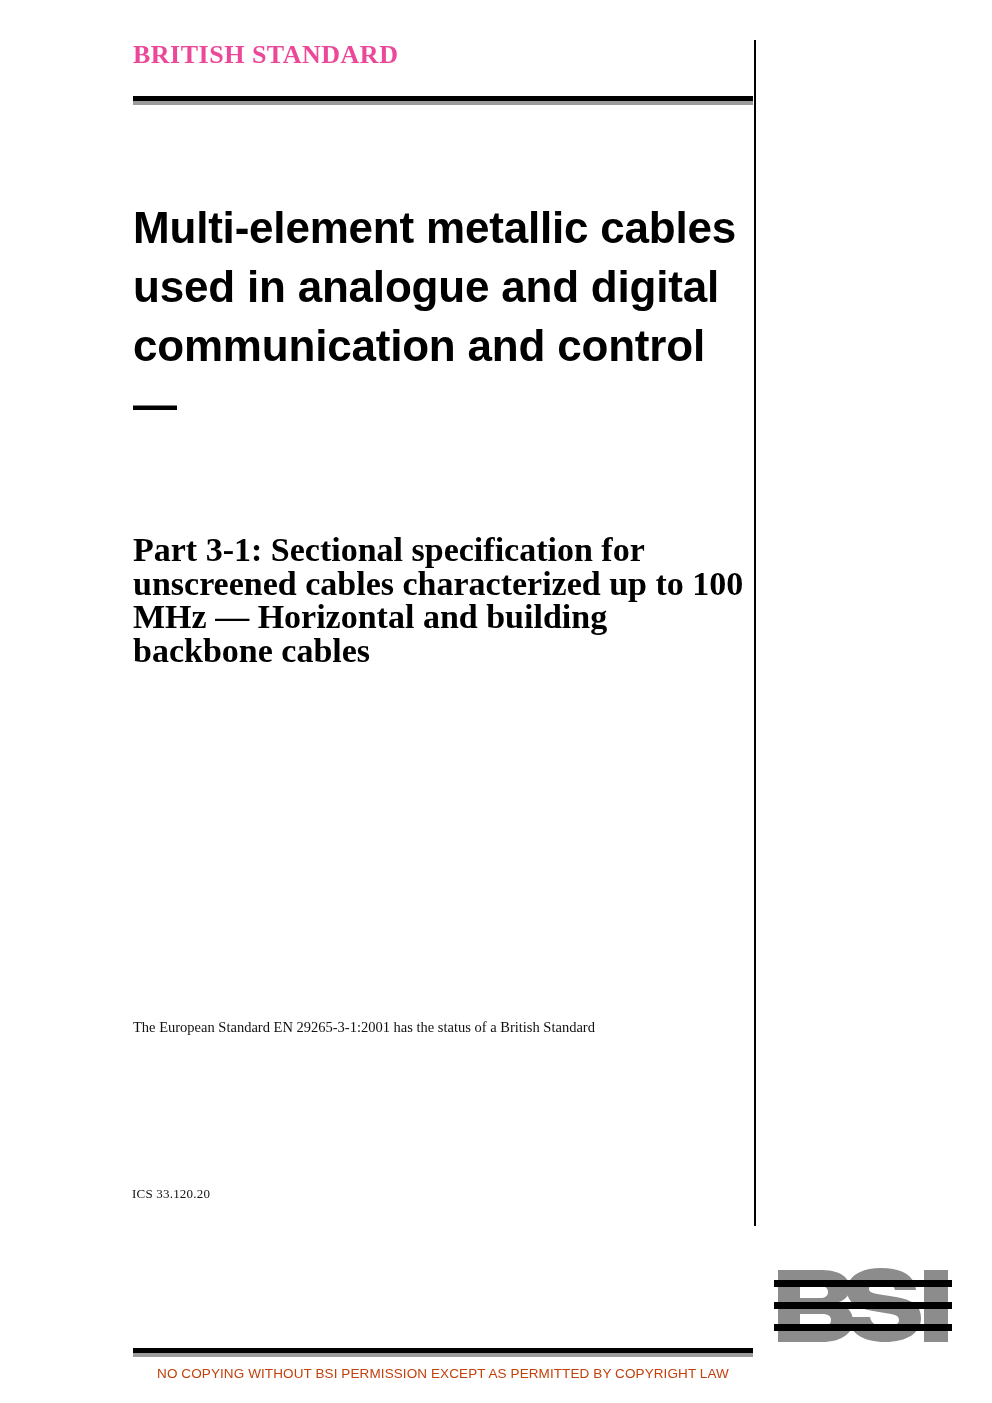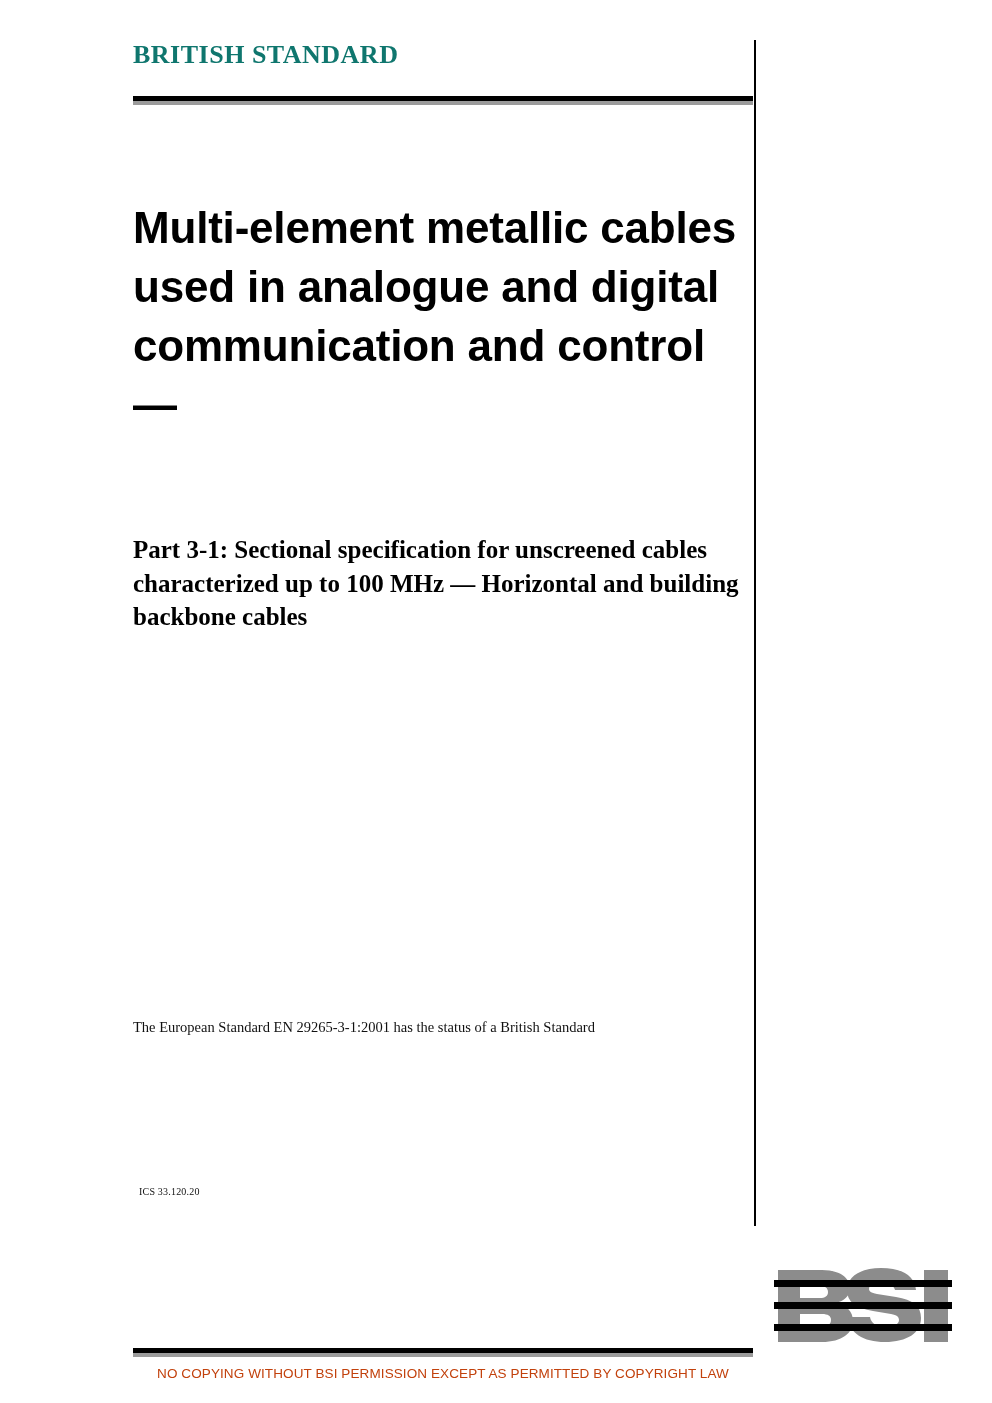--- a/index.html
+++ b/index.html
@@ -33,21 +33,21 @@
     height: 46px;
   }
   .brand-title {
     position: absolute;
     left: 0;
     top: 0;
     font-family: "Liberation Serif", serif;
     font-weight: bold;
     font-size: 26px;
     letter-spacing: 0.5px;
-    color: #0f766e;
+    color: #ec4899;
     white-space: nowrap;
   }
   .doc-ref {
     position: absolute;
     left: 640px;
     top: 0px;
     width: 200px;
     font-family: "Liberation Serif", serif;
     font-weight: bold;
     font-size: 20px;
@@ -101,44 +101,44 @@
   }
 
   
   .subtitle {
     position: absolute;
     left: 133px;
     top: 533px;
     width: 620px;
     font-family: "Liberation Serif", serif;
     font-weight: bold;
-    font-size: 25px;
+    font-size: 34px;
     line-height: 33.5px;
     color: #000;
   }
 
   
   .status-note {
     position: absolute;
     left: 133px;
     top: 1018px;
     width: 560px;
     font-family: "Liberation Serif", serif;
     font-size: 14.5px;
     line-height: 19px;
     color: #111;
   }
 
   
   .ics {
     position: absolute;
-    left: 139px;
+    left: 132px;
     top: 1186px;
     font-family: "Liberation Serif", serif;
-    font-size: 10px;
+    font-size: 13px;
     color: #111;
     letter-spacing: 0.2px;
   }
 
   
   .footer-text {
     position: absolute;
     left: 133px;
     top: 1366px;
     width: 620px;

